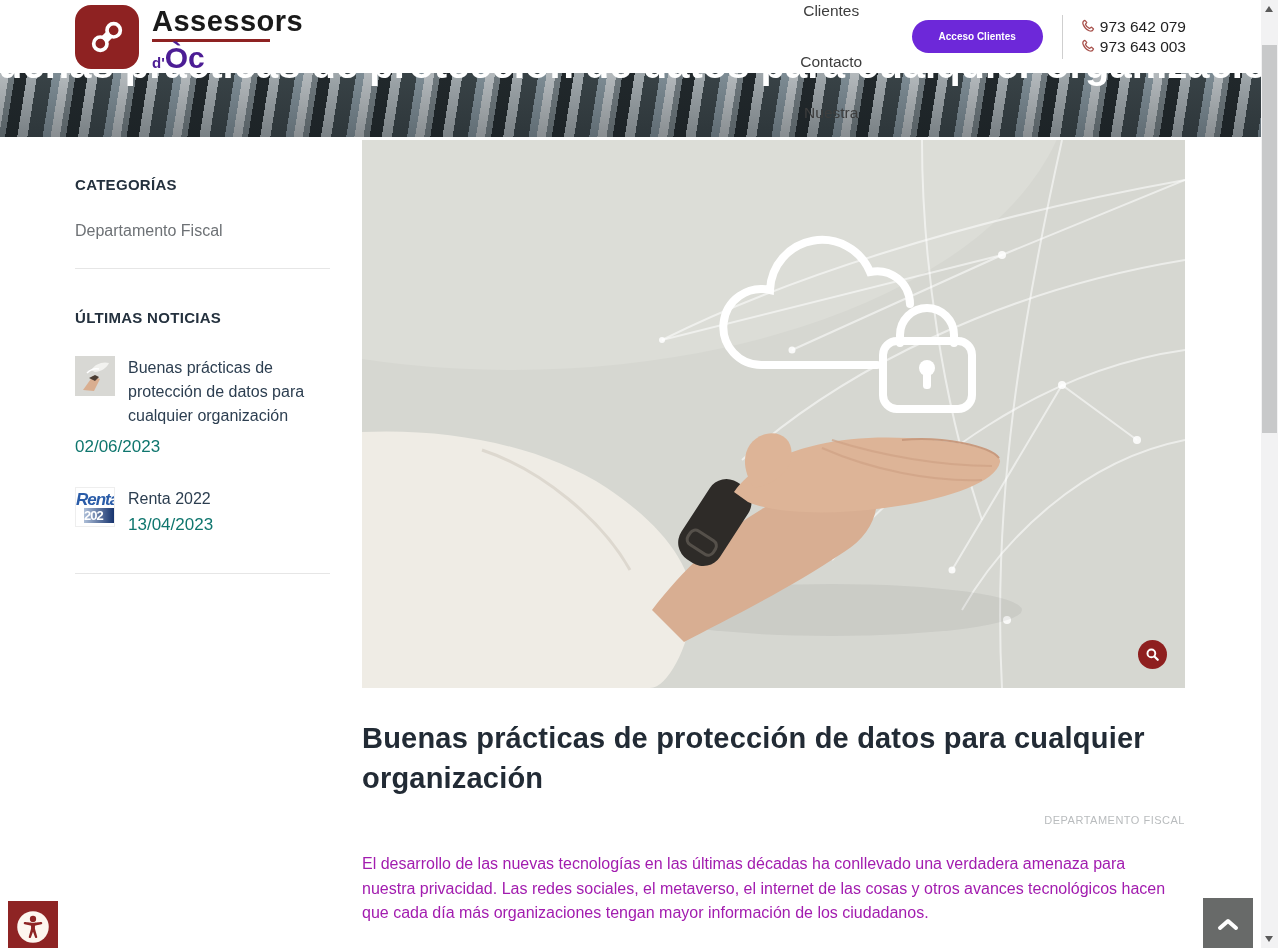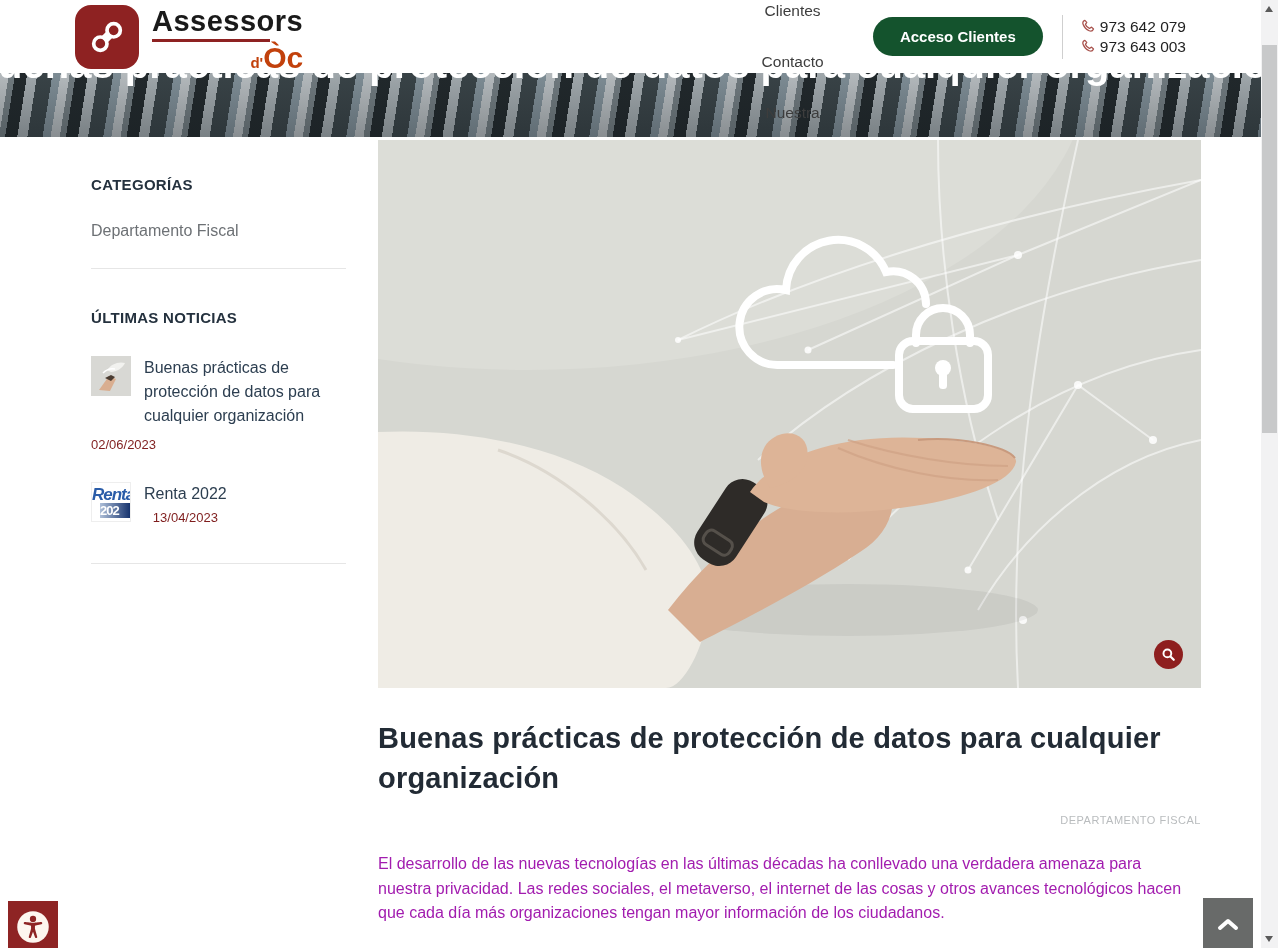--- a/index.html
+++ b/index.html
@@ -3,62 +3,62 @@
 <meta charset="utf-8">
 <style>
   * { margin:0; padding:0; box-sizing:border-box; }
   html,body { width:1278px; height:948px; overflow:hidden; background:#fff;
     font-family:"Liberation Sans", sans-serif; }
   .page { position:relative; width:1278px; height:948px; overflow:hidden; }
 
   
   .header { position:relative; z-index:6; display:flex; align-items:center;
     height:73px; background:#fff; padding:0 92px 0 75px; }
-  .logo { display:flex; align-items:flex-start; gap:13px; cursor:pointer; margin-top:4px;text-align:right; }
+  .logo { display:flex; align-items:flex-start; gap:13px; cursor:pointer; margin-top:4px; }
   .logo-mark { width:64px; height:64px; border-radius:16px; background:#8e2222;
     display:flex; align-items:center; justify-content:center; }
   .logo-text { padding-top:2px; }
   .logo-line1 { font-size:29px; font-weight:bold; color:#1a1a1a; letter-spacing:.5px; line-height:1; }
   .logo-underline { height:3px; background:#8e2222; margin:3px 0 1px; width:118px; }
-  .logo-line2 { font-size:30px; font-weight:bold; color:#c2410c; line-height:1; }
+  .logo-line2 { font-size:30px; font-weight:bold; color:#4c1d95; line-height:1; }
   .logo-line2 .sm { font-size:15px; font-weight:bold; }
   .nav { display:flex; align-items:center; gap:33px; margin-left:auto;flex-direction:column; }
   .nav a { font-size:15.5px; color:#3d3d3d; text-decoration:none; cursor:pointer; }
-  .btn-access { margin-left:20px; background:#14532d; color:#fff; font-weight:bold;
-    font-size:15px; border:none; border-radius:23px; padding:11px 27px; cursor:pointer; }
+  .btn-access { margin-left:20px; background:#6d28d9; color:#fff; font-weight:bold;
+    font-size:10px; border:none; border-radius:23px; padding:11px 27px; cursor:pointer; }
   .hdr-divider { width:1px; height:44px; background:#cfcfcf; margin:0 17px 0 19px; }
   .phones { display:flex; flex-direction:column; gap:2px; }
   .phone-row { display:flex; align-items:flex-end; gap:2px; cursor:pointer; }
   .phone-row svg { flex:0 0 auto; }
   .phone-num { font-size:15.5px; color:#1f1f1f; }
 
   
   .banner { position:relative; z-index:5; height:64px; width:1261px; overflow:hidden;
     background:
       linear-gradient(rgba(25,32,36,.25), rgba(20,26,30,.45)),
       repeating-linear-gradient(99deg,
         #e8edf0 0 9px, #8d989d 9px 15px, #242b2e 15px 27px,
         #cdd5d9 27px 37px, #434e52 37px 52px, #9fb0ba 52px 60px),
       #3c4448; }
   .banner-title { position:absolute; top:-32px; left:50%; transform:translateX(-50%);
     white-space:nowrap; font-size:40px; font-weight:bold; color:#fff; line-height:46px; }
 
   
-  .content { display:flex; padding:3px 16px 0 75px;margin-left:16px; }
+  .content { display:flex; padding:3px 16px 0 75px; }
   .sidebar { width:255px; padding-top:36px; }
   .side-heading { font-size:15px; font-weight:bold; color:#24313e; letter-spacing:.3px; }
   .cat-link { display:block; margin-top:29px; font-size:16px; color:#6d7175;
     text-decoration:none; cursor:pointer; }
   .side-divider { border:none; border-top:1px solid #e6e6e6; margin:28px 0 0; }
   .side-heading.second { margin-top:40px; }
   .news-item { margin-top:30px; cursor:pointer; }
   .news-row { display:flex; gap:13px; }
   .news-thumb { width:40px; height:40px; flex:0 0 auto; overflow:hidden; background:#d9d9d5; }
   .news-title { font-size:16px; color:#2c3e50; line-height:24px; }
-  .news-date { font-size:13px; color:#7f1d1d; margin-top:9px; }
+  .news-date { font-size:17px; color:#0f766e; margin-top:9px; }
   .news-col .news-date { margin-top:4px;text-align:center; }
   .renta-thumb { background:#fff; border:1px solid #eee; display:flex; flex-direction:column;
     justify-content:center; }
   .renta-word { font-size:17px; font-weight:bold; color:#2a5ca8; font-style:italic;
     line-height:16px; letter-spacing:-1px; }
   .renta-bar { margin-left:8px; background:linear-gradient(90deg,#aebfd8,#16336e);
     color:#fff; font-size:13px; font-weight:bold; text-align:left; line-height:15px;
     padding-right:1px; letter-spacing:-1px; }
 
   .main { width:823px; margin-left:32px; }

